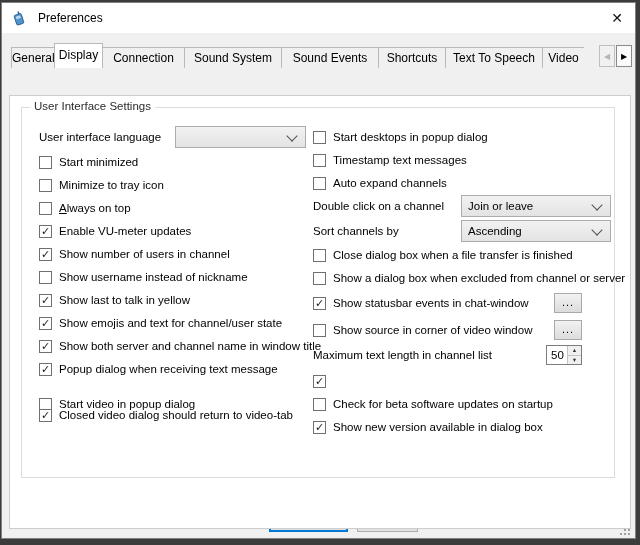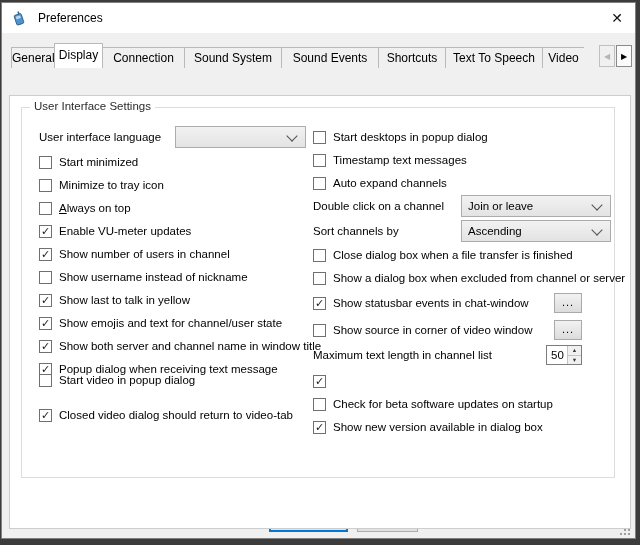--- a/index.html
+++ b/index.html
@@ -173,21 +173,21 @@
         <span>Show emojis and text for channel/user state</span>
       </div>
       <div class="row" style="left:17px;top:230px">
         <span class="cb checked">✓</span>
         <span>Show both server and channel name in window title</span>
       </div>
       <div class="row" style="left:17px;top:253px">
         <span class="cb checked">✓</span>
         <span>Popup dialog when receiving text message</span>
       </div>
-      <div class="row" style="left:17px;top:264px">
+      <div class="row" style="left:17px;top:288px">
         <span class="cb"></span>
         <span>Start video in popup dialog</span>
       </div>
       <div class="row" style="left:17px;top:299px">
         <span class="cb checked">✓</span>
         <span>Closed video dialog should return to video-tab</span>
       </div>
 
       <div class="row" style="left:291px;top:21px">
         <span class="cb"></span>

